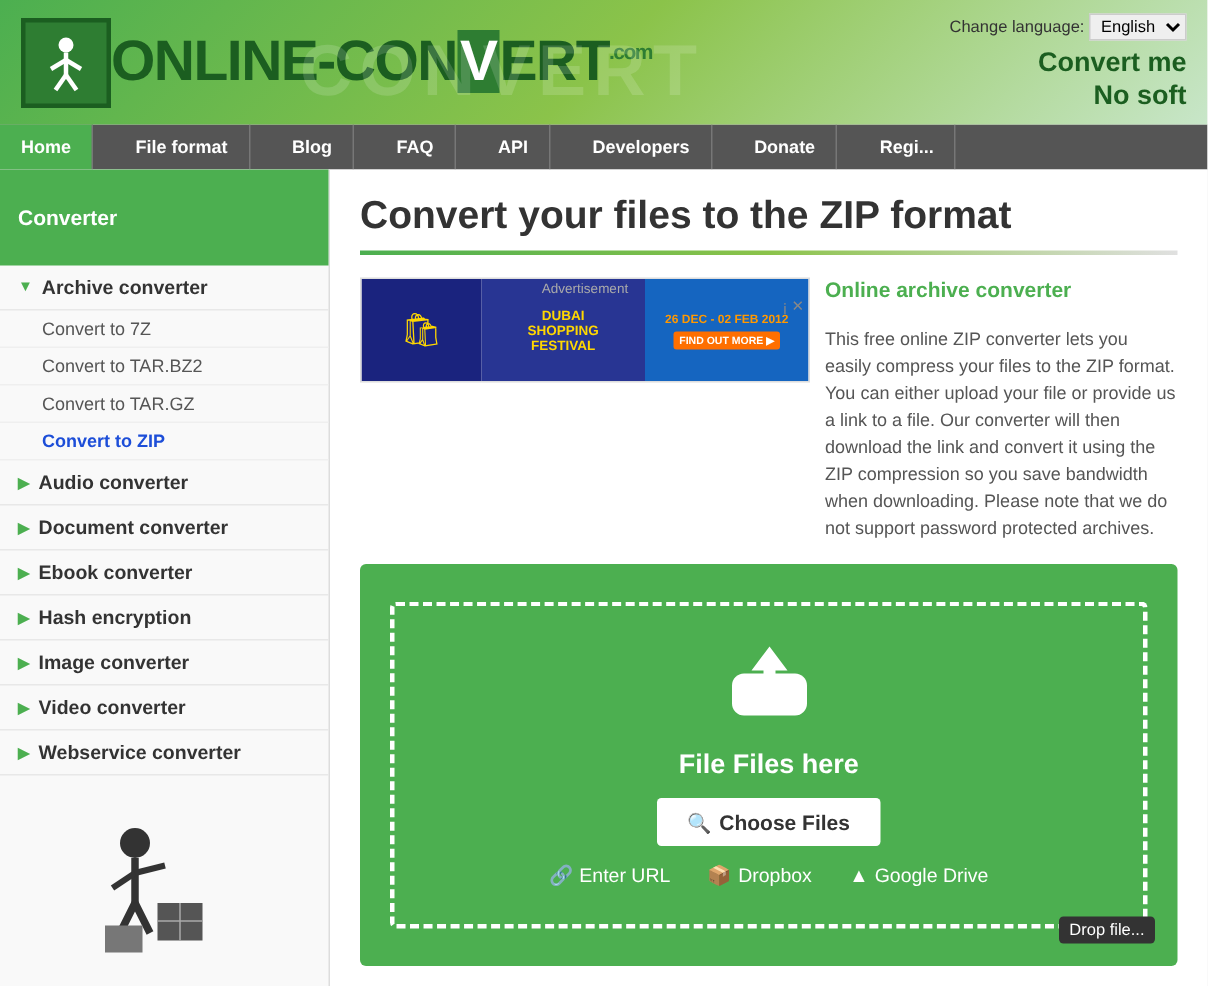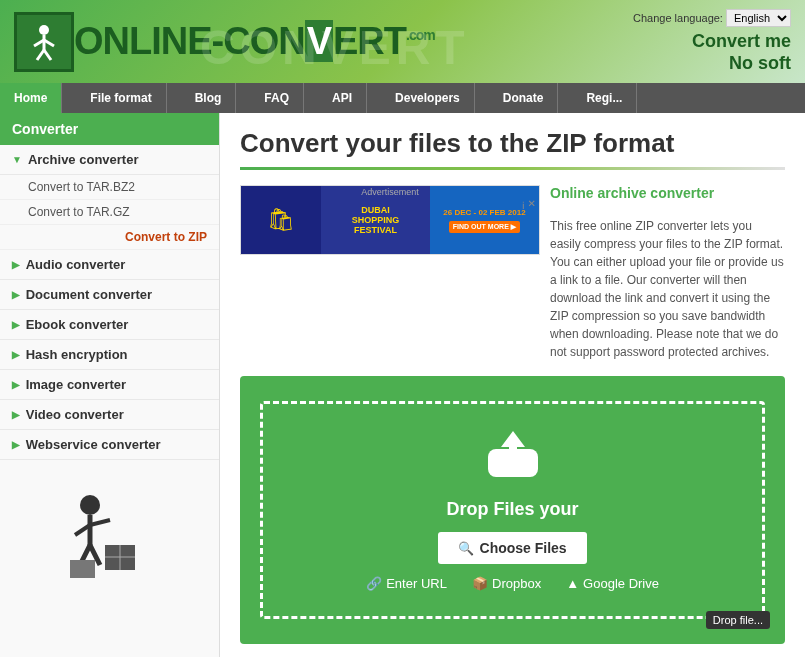--- a/index.html
+++ b/index.html
@@ -19,25 +19,25 @@
     
     .nav { background: #555; display: flex; align-items: stretch; gap: 14px; }
     .nav-item { color: white; padding: 8px 14px; font-size: 12px; font-weight: bold; cursor: pointer; border-right: 1px solid #777; text-decoration: none; display: flex; align-items: center; white-space: nowrap; }
     .nav-item.active { background: #4caf50; }
 
     
     .main-layout { display: flex; width: 805px; }
 
     
     .sidebar { width: 220px; min-width: 220px; background: #f9f9f9; border-right: 1px solid #ddd; padding-bottom: 20px; }
-    .sidebar-title { background: #4caf50; color: white; padding: 8px 12px; font-size: 14px; font-weight: bold; }
+    .sidebar-title { background: #4caf50; color: white; padding: 24px 12px; font-size: 14px; font-weight: bold; }
     .sidebar-parent { display: flex; align-items: center; padding: 7px 12px; font-size: 13px; font-weight: bold; color: #333; cursor: pointer; border-bottom: 1px solid #e8e8e8; }
     .sidebar-parent .arrow { margin-right: 6px; color: #4caf50; font-size: 10px; }
     .sidebar-child { padding: 5px 12px 5px 28px; font-size: 12px; color: #555; cursor: pointer; border-bottom: 1px solid #efefef; }
-    .sidebar-child.active { color: #c2410c; font-weight: bold; text-align: right; }
+    .sidebar-child.active { color: #1d4ed8; font-weight: bold; }
     .sidebar-figure { display: flex; justify-content: center; }
 
     
     .content { flex: 1; padding: 15px 20px; background: white; }
     .page-title { font-size: 26px; color: #333; font-weight: bold; margin-bottom: 8px; }
     .title-underline { height: 3px; background: linear-gradient(to right, #4caf50, #8bc34a, #e0e0e0); margin-bottom: 15px; }
 
     
     .ad-area { display: flex; gap: 10px; margin-bottom: 15px; }
     .ad-banner { width: 300px; height: 70px; background: #f5f5f5; border: 1px solid #ddd; display: flex; align-items: center; overflow: hidden; flex-shrink: 0; position: relative; }
@@ -105,20 +105,21 @@
 
 <div class="main-layout">
 
   <div class="sidebar">
     <div class="sidebar-title">Converter</div>
 
     <div class="sidebar-parent">
       <span class="arrow">▼</span>
       <span>Archive converter</span>
     </div>
+    <div class="sidebar-child">Convert to 7Z</div>
     <div class="sidebar-child">Convert to TAR.BZ2</div>
     <div class="sidebar-child">Convert to TAR.GZ</div>
     <div class="sidebar-child active">Convert to ZIP</div>
 
     <div class="sidebar-parent">
       <span class="arrow">▶</span>
       <span>Audio converter</span>
     </div>
     <div class="sidebar-parent">
       <span class="arrow">▶</span>
@@ -194,21 +195,21 @@
     </div>
 
     <div class="drop-zone">
       <div class="drop-zone-inner">
         <div class="upload-icon">
           <svg width="60" height="50" viewBox="0 0 60 50">
             <rect x="5" y="20" width="50" height="28" rx="8" fill="white"></rect>
             <polygon points="30,2 18,18 26,18 26,32 34,32 34,18 42,18" fill="white"></polygon>
           </svg>
         </div>
-        <div class="drop-text">Drop Files your</div>
+        <div class="drop-text">File Files here</div>
         <button class="choose-btn">
           <span style="font-size:13px;">🔍</span>
           <span>Choose Files</span>
         </button>
         <div class="links-row">
           <span class="link-item">
             <span>🔗</span>
             <span>Enter URL</span>
           </span>
           <span class="link-item">

